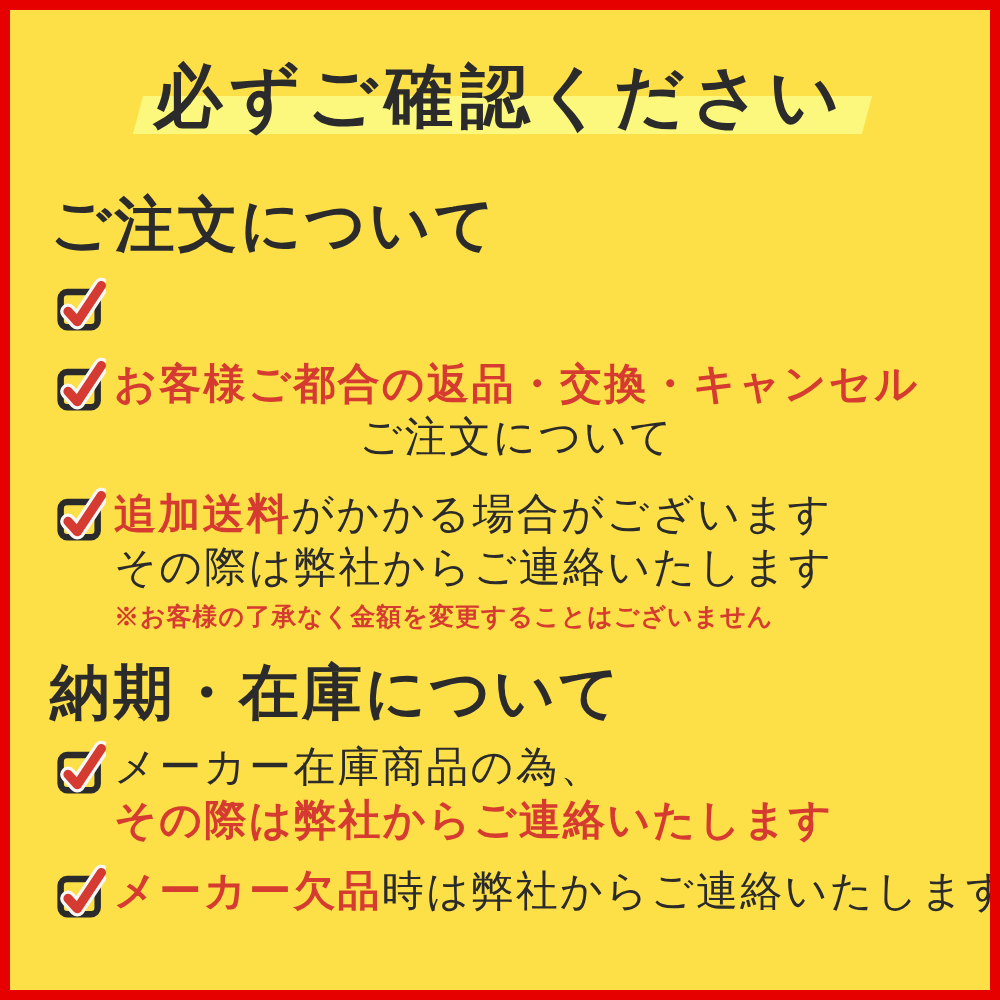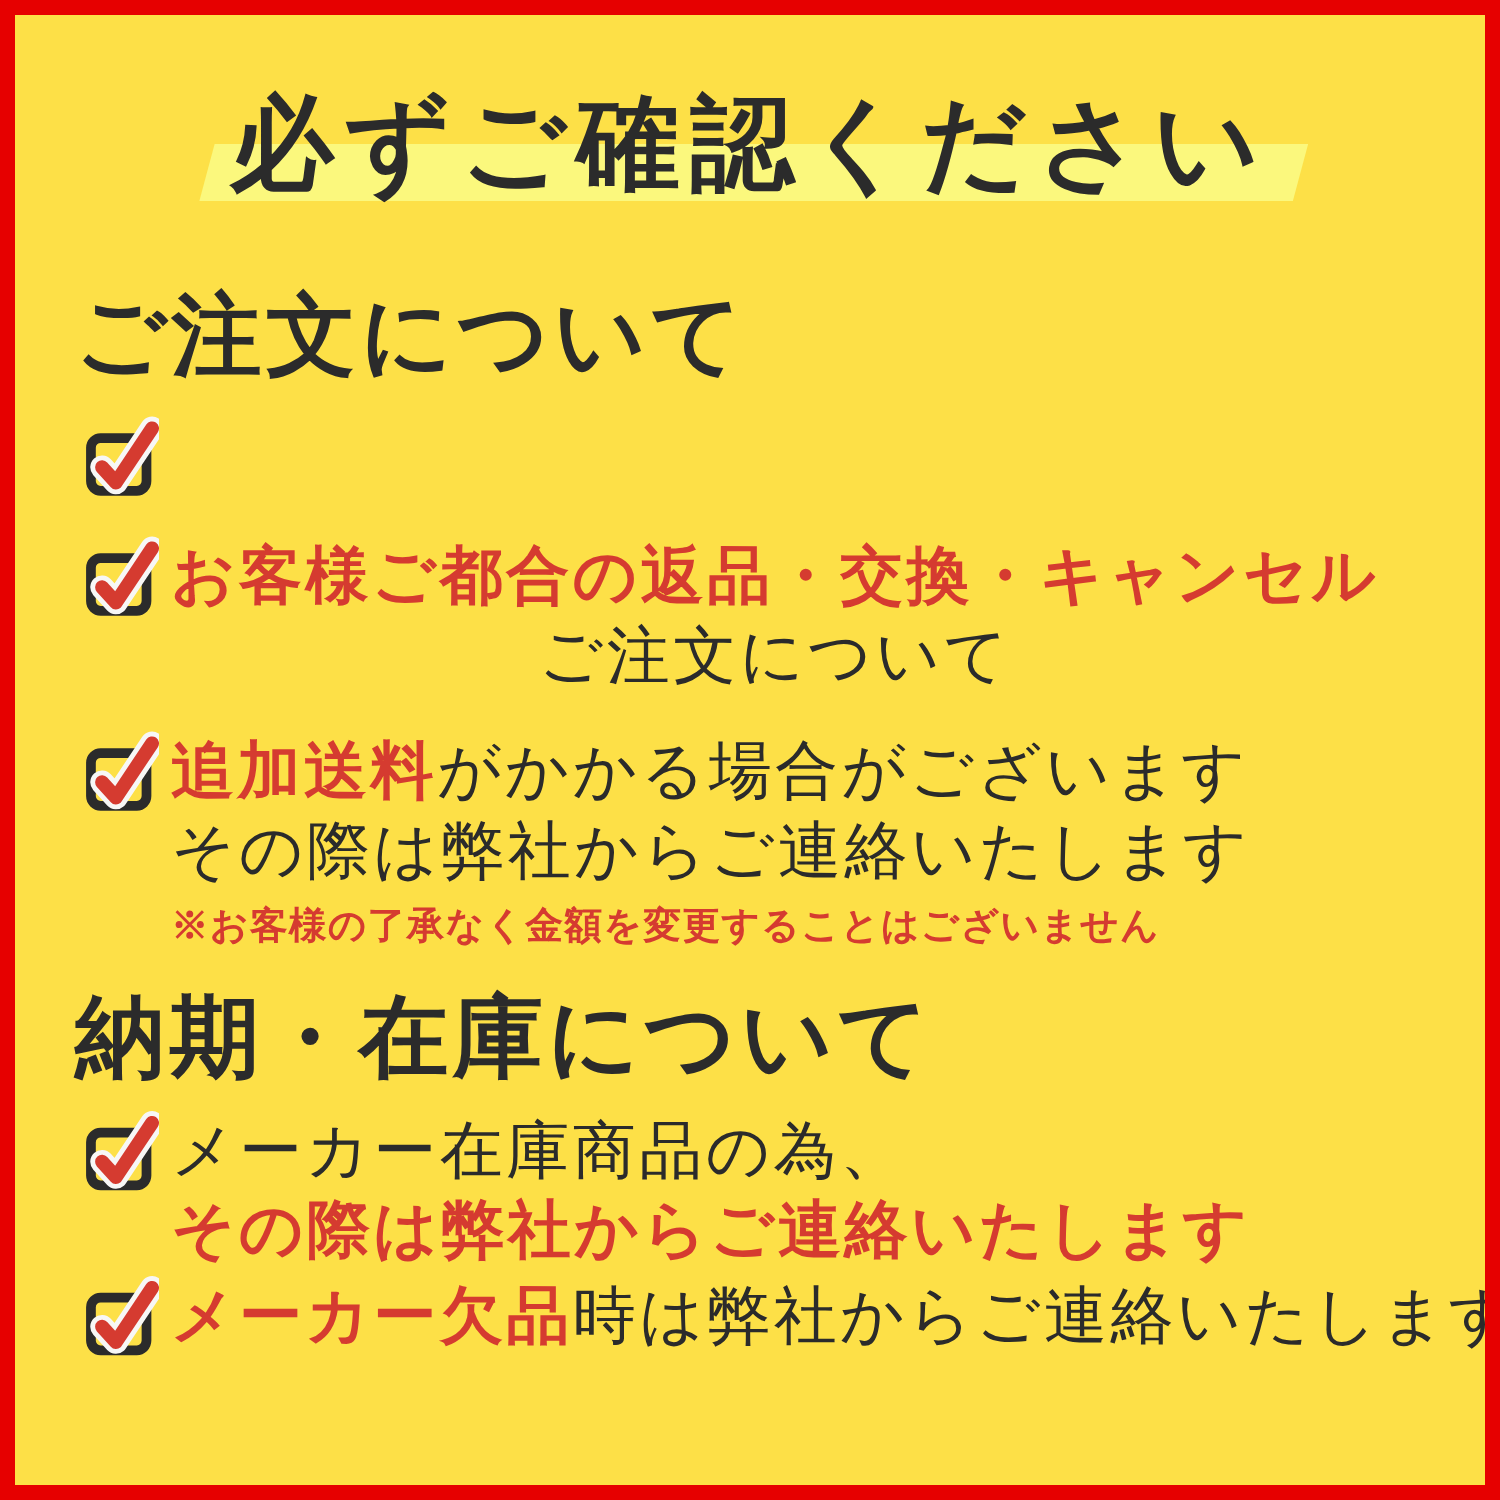--- a/index.html
+++ b/index.html
@@ -45,21 +45,21 @@
   }
   .heading-1 { margin-top: 48px; }
   .heading-2 { margin-top: 24px; }
 
   
   .item { display: flex; align-items: flex-start; margin-left: 6px; }
   .m-item-1 { margin-top: 20px; }
   .m-item-2 { margin-top: 24px; text-align: center; }
   .m-item-3 { margin-top: 24px; }
   .m-item-4 { margin-top: 15px; }
-  .m-item-5 { margin-top: 4px; }
+  .m-item-5 { margin-top: 18px; }
 
   .checkbox { flex: 0 0 50px; width: 50px; height: 56px; margin-right: 8px; margin-top: 0px; }
   .checkbox svg { display: block; }
 
   .item-text { font-size: 42px; line-height: 53px; letter-spacing: 0.055em; white-space: nowrap; }
   .line { white-space: nowrap; }
   .red { color: #d53b30; font-weight: 700; }
   .note-line {
     font-size: 25px; line-height: 36px; letter-spacing: 0.04em;
     margin-top: 6px; font-weight: 700; color: #d53b30;

